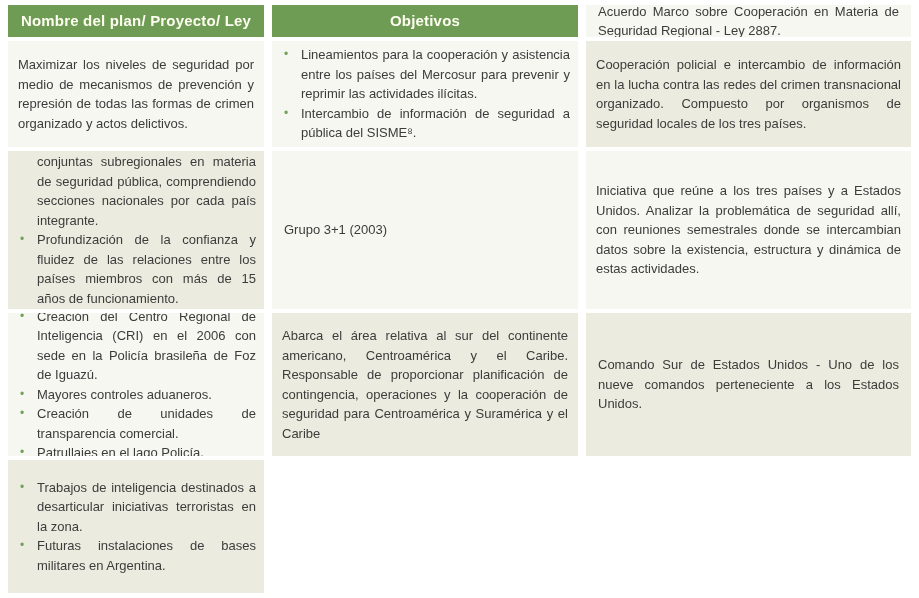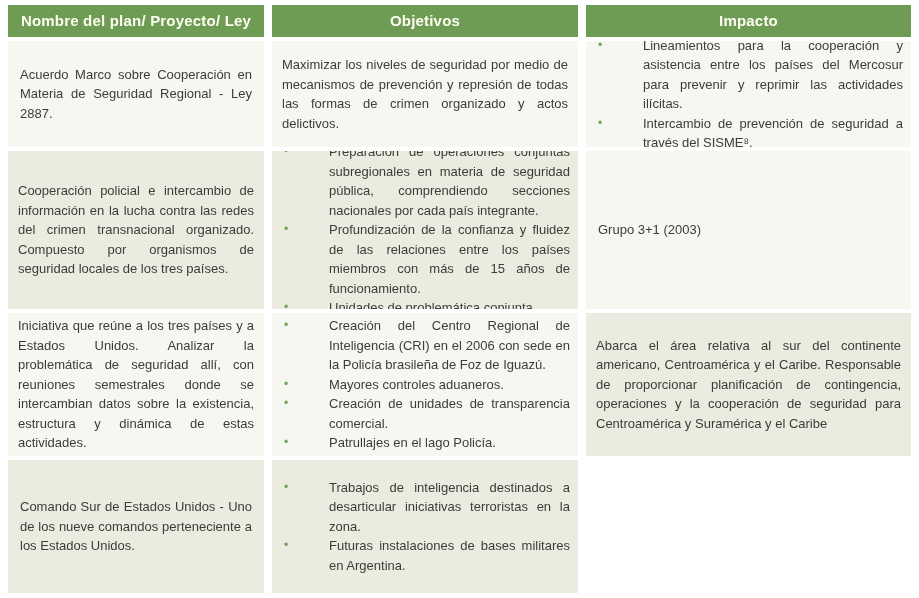--- a/index.html
+++ b/index.html
@@ -75,48 +75,46 @@
     width: 29px;
     box-sizing: border-box;
     padding-left: 12px;
     color: var(--bullet);
     font-size: 12px;
     line-height: 19.5px;
   }
   .li-text {
     flex: 1;
     text-align: justify;
-    margin-left: 28px;
   }
 </style>
 </head>
 <body>
 
 <div class="page">
   <div class="grid">
 
     <div class="cell header-cell">Nombre del plan/ Proyecto/ Ley</div>
     <div class="cell header-cell">Objetivos</div>
-    <div class="cell header-cell">Impacto</div>
 
     <div class="cell light vcenter col-nombre">
       <p>Acuerdo Marco sobre Cooperación en Materia de Seguridad Regional - Ley 2887.</p>
     </div>
     <div class="cell light vcenter col-obj">
       <p>Maximizar los niveles de seguridad por medio de mecanismos de prevención y represión de todas las formas de crimen organizado y actos delictivos.</p>
     </div>
     <div class="cell light vcenter col-imp">
       <ul class="impact-list">
         <li>
           <span class="dot">•</span>
           <span class="li-text">Lineamientos para la cooperación y asistencia entre los países del Mercosur para prevenir y reprimir las actividades ilícitas.</span>
         </li>
         <li>
           <span class="dot">•</span>
-          <span class="li-text">Intercambio de prevención de seguridad a través del SISME⁸.</span>
+          <span class="li-text">Intercambio de información de seguridad a pública del SISME⁸.</span>
         </li>
       </ul>
     </div>
 
     <div class="cell beige vcenter col-obj">
       <p>Cooperación policial e intercambio de información en la lucha contra las redes del crimen transnacional organizado. Compuesto por organismos de seguridad locales de los tres países.</p>
     </div>
     <div class="cell beige vcenter col-imp">
       <ul class="impact-list">
         <li>

